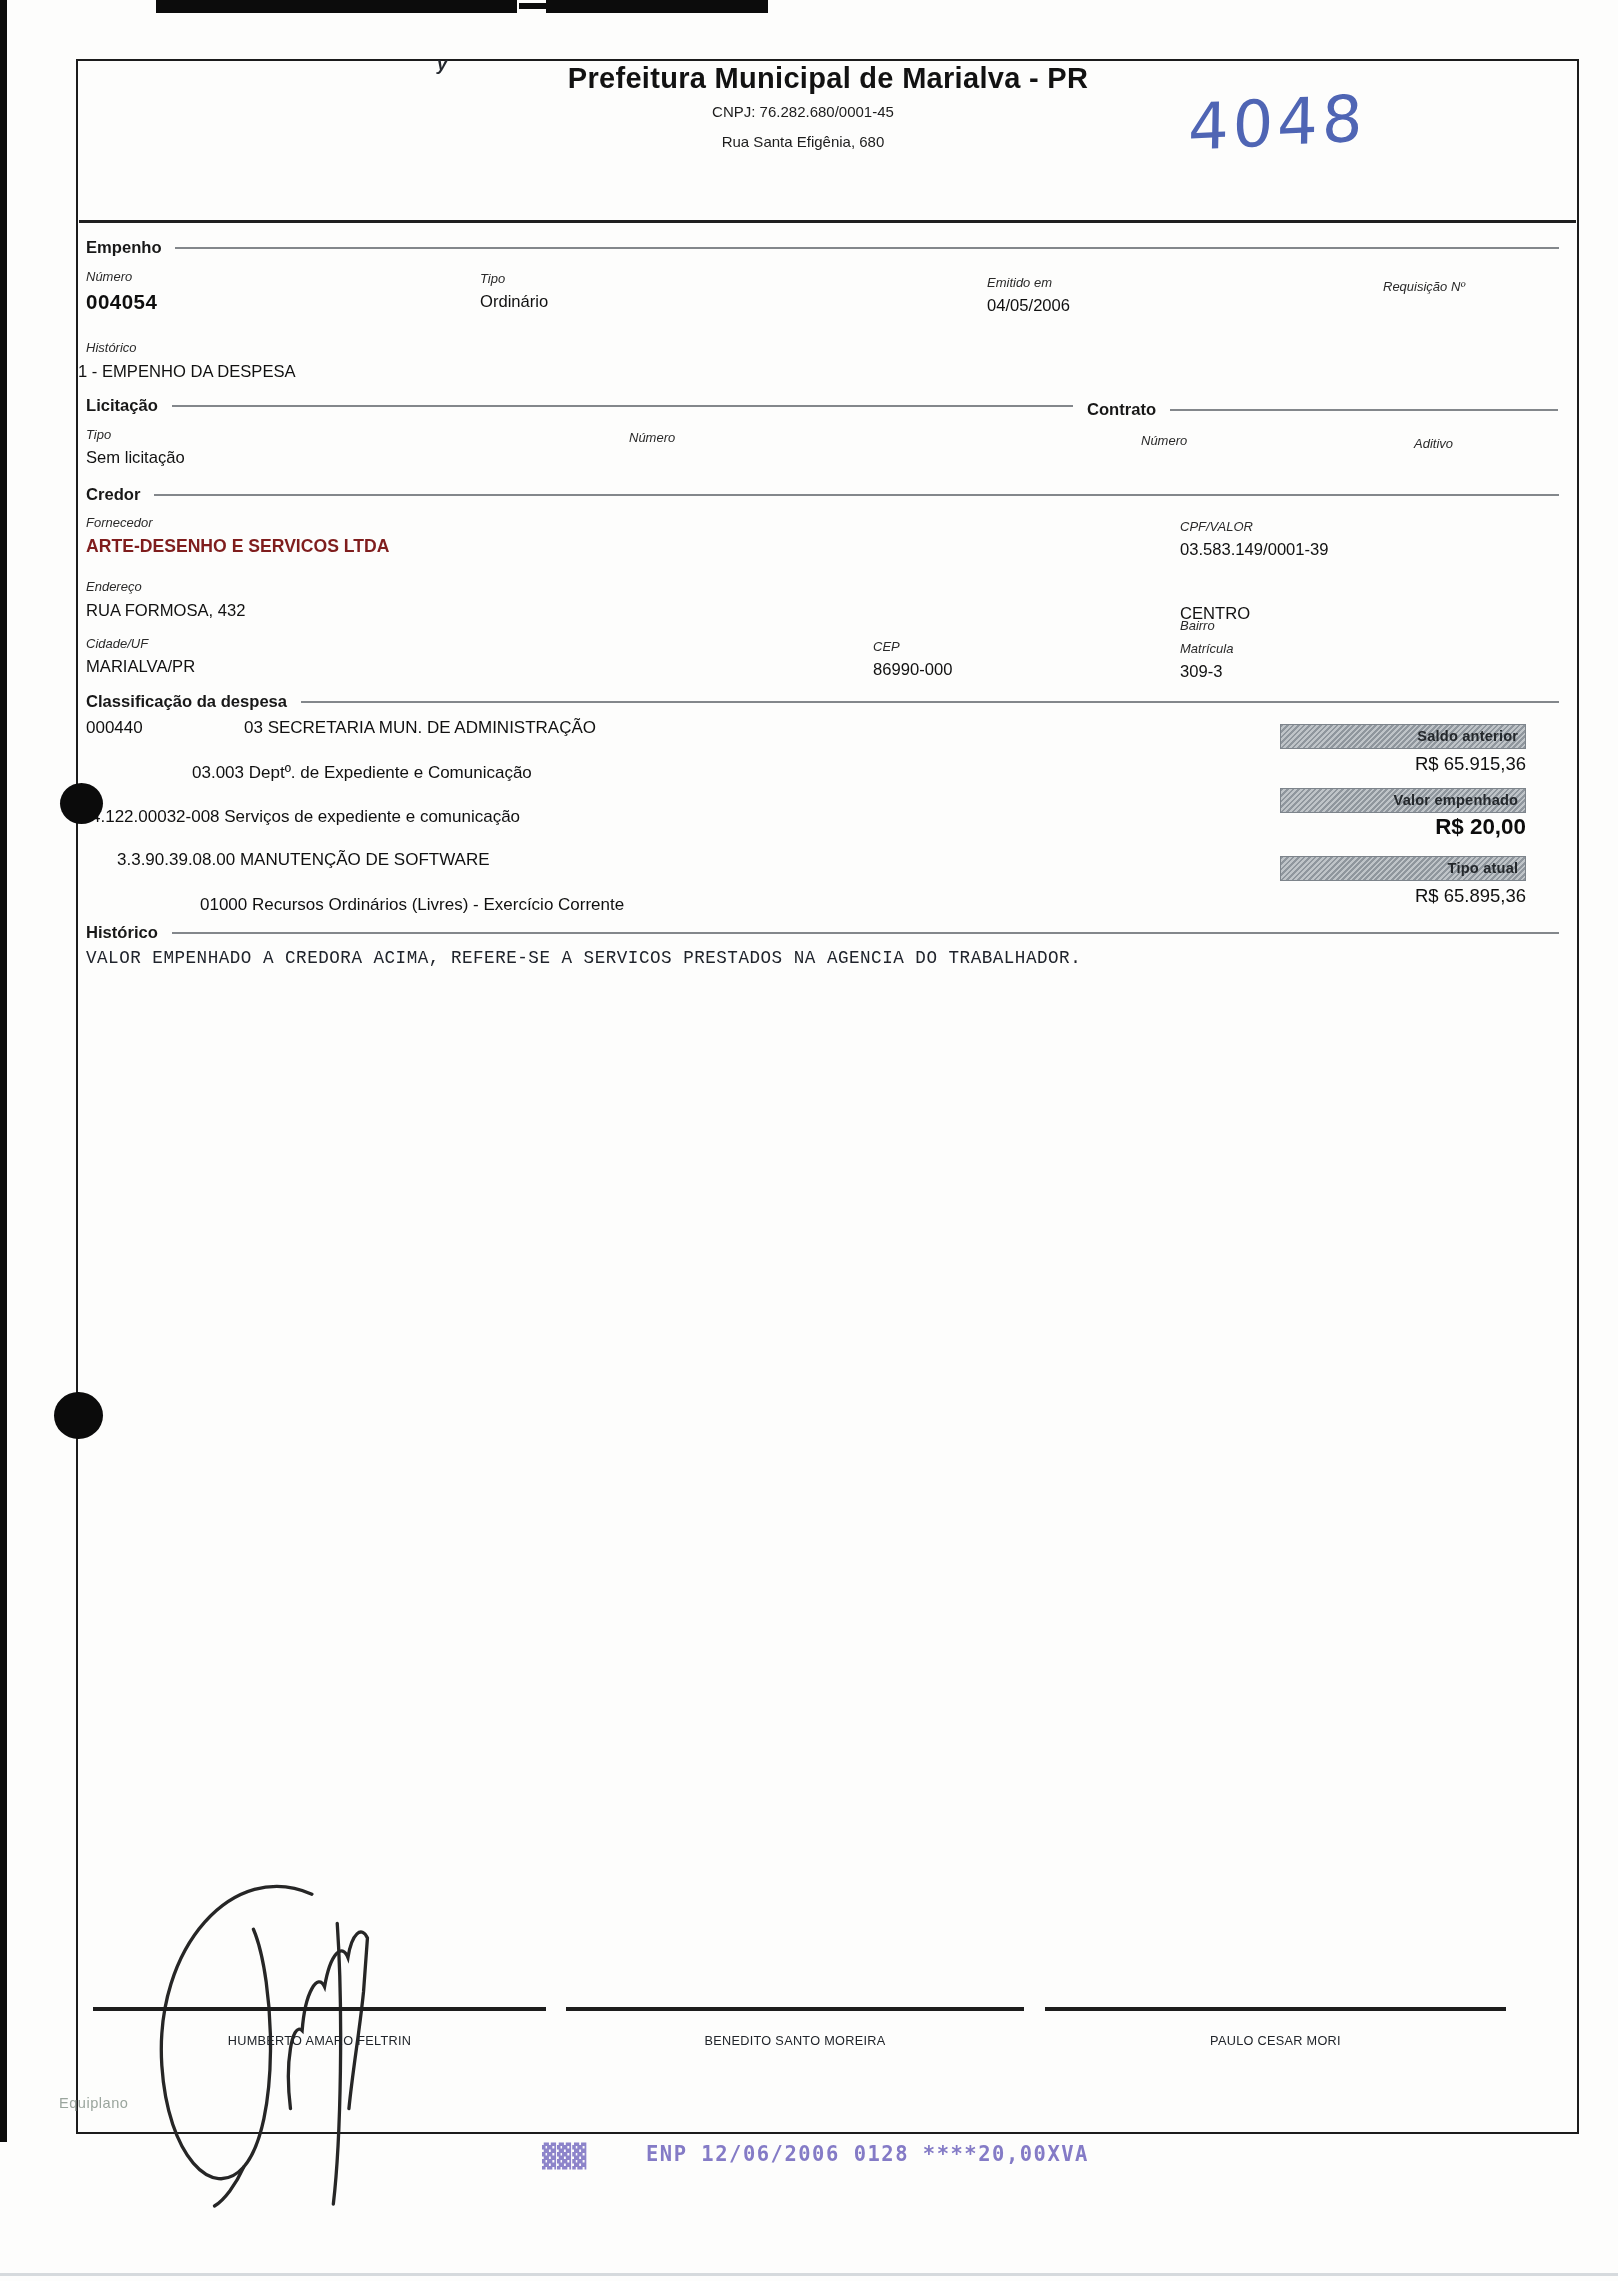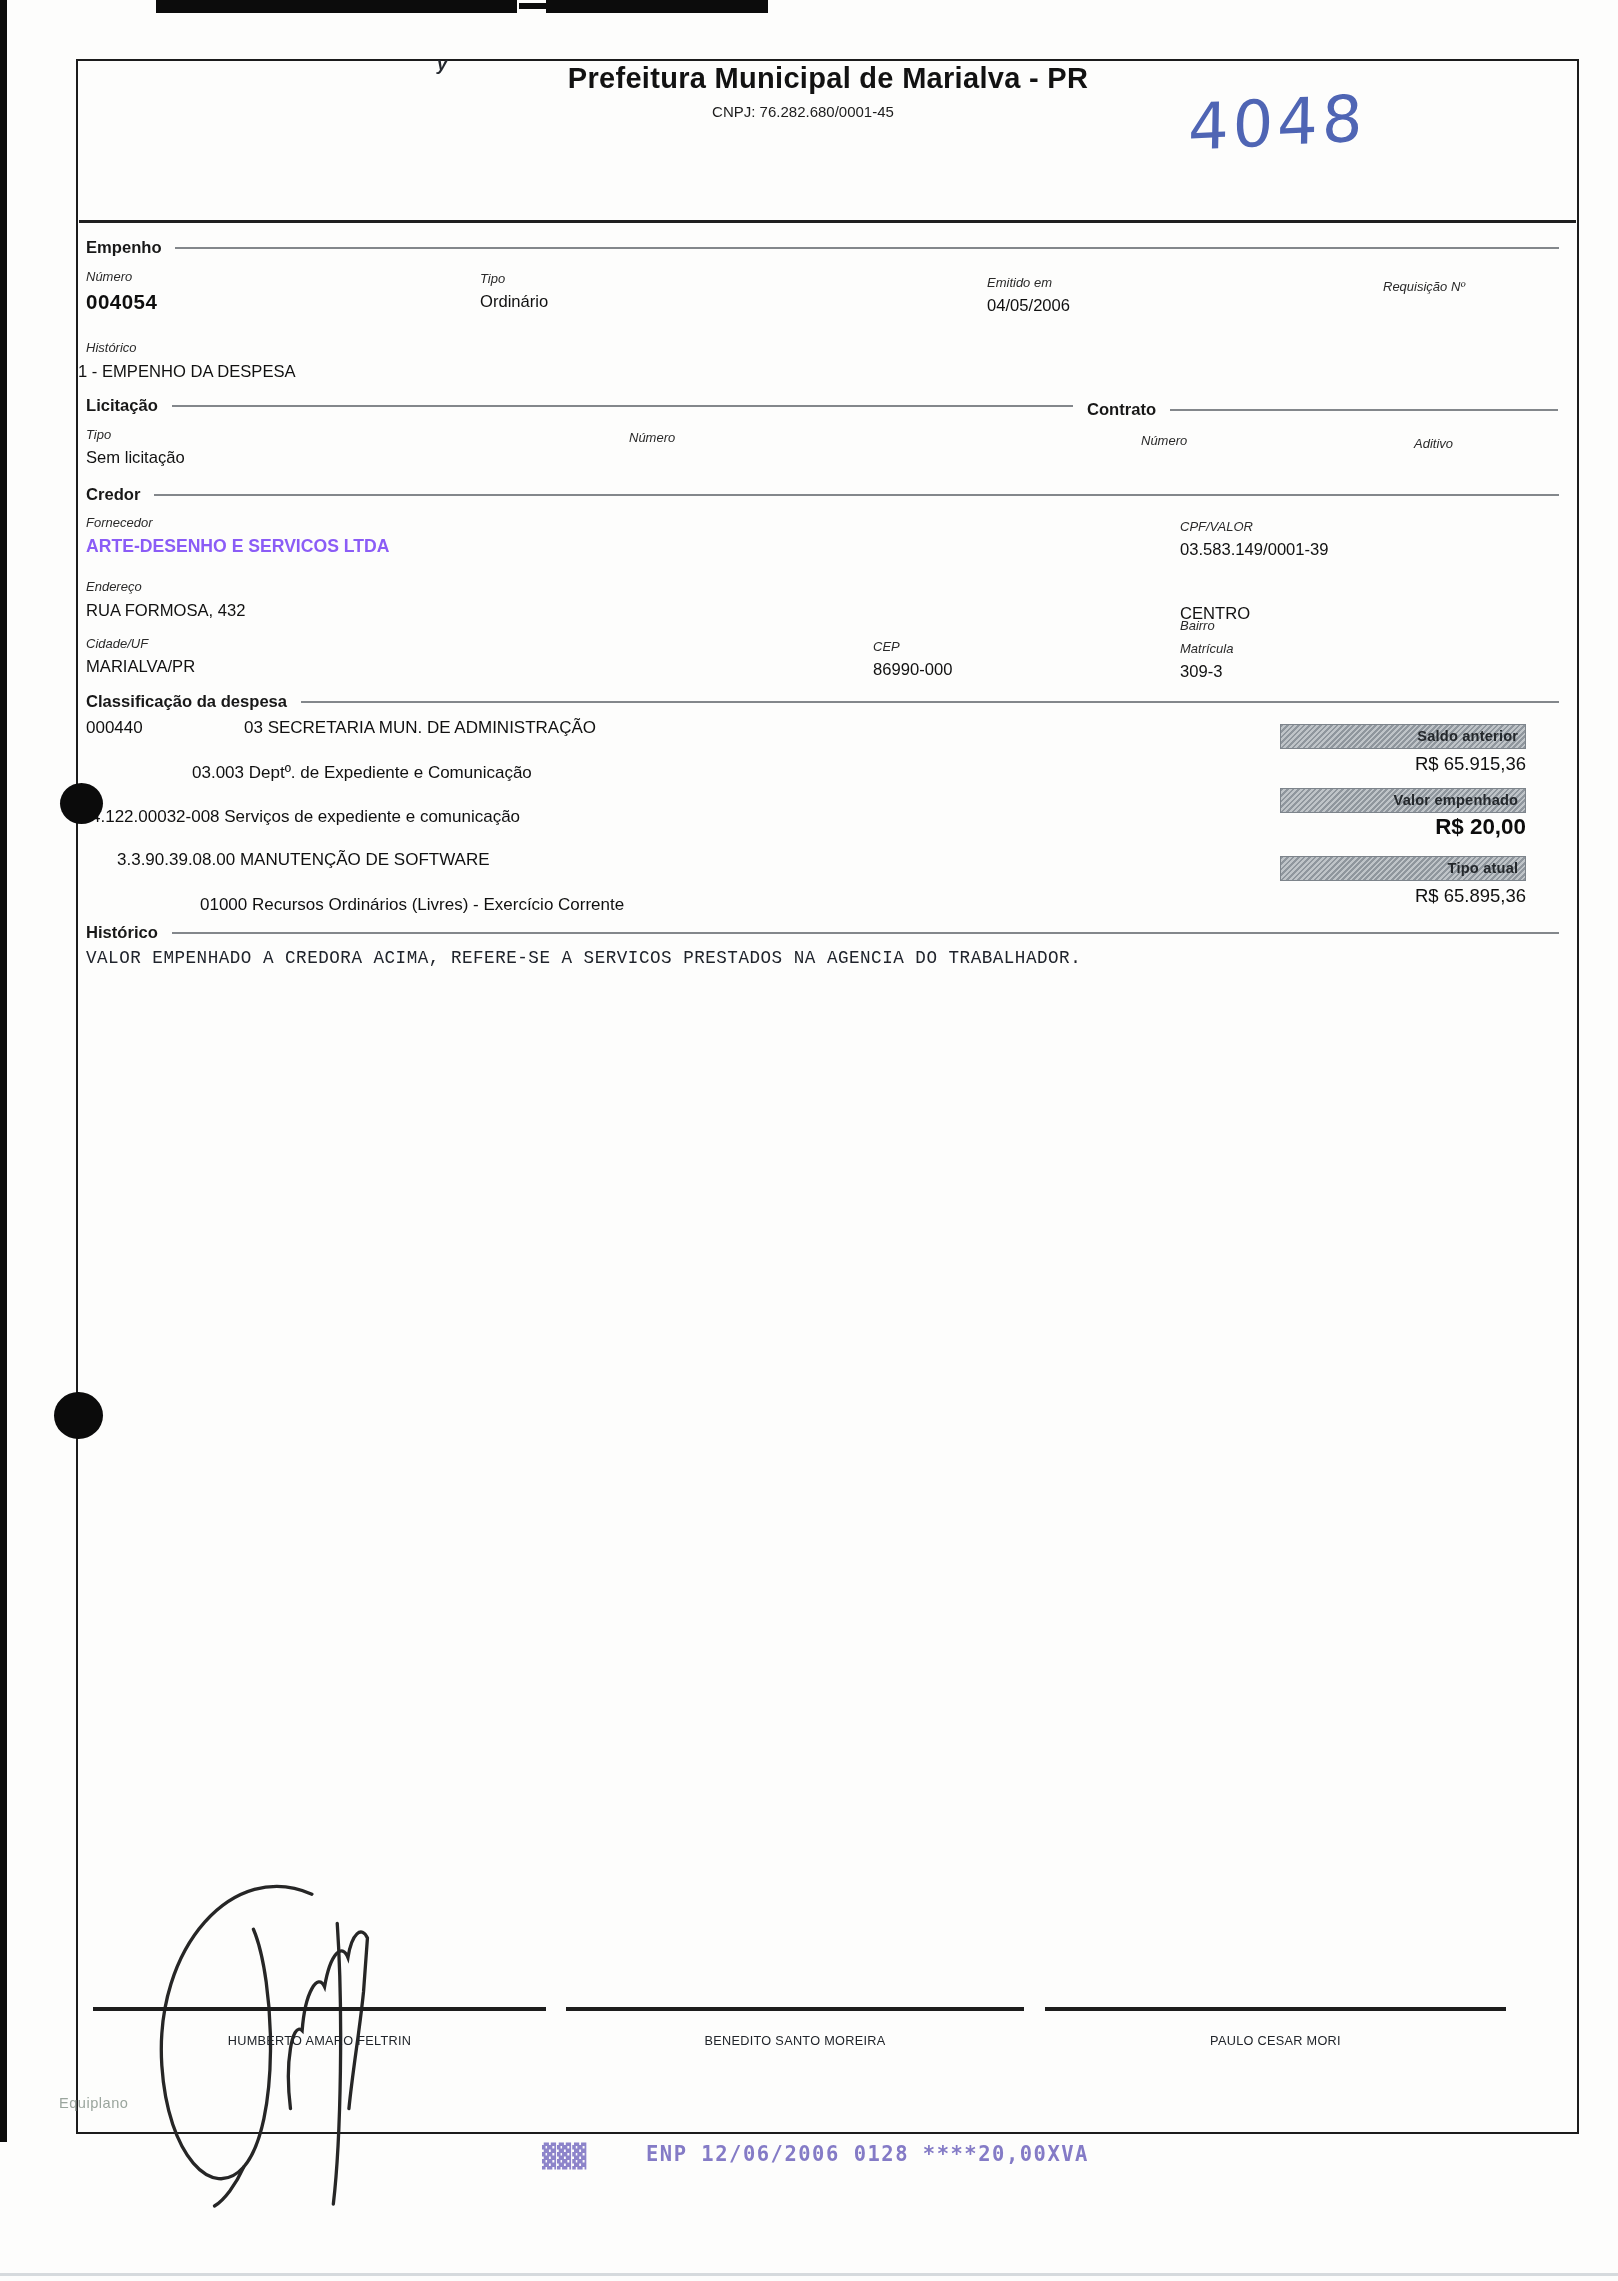--- a/index.html
+++ b/index.html
@@ -21,21 +21,21 @@
   .h-nota  { position:absolute; left:77px; top:172px; width:1502px; text-align:center; font-size:23.4px; font-weight:bold; color:#121212; }
   .h-rule  { position:absolute; left:79px; top:220px; width:1497px; height:2.9px; background:#1f1f1f; }
   
   .sec-row { position:absolute; display:flex; align-items:center; }
   .sec { font-size:16.6px; font-weight:bold; color:#181818; white-space:nowrap; }
   .sec-rule { flex:1; height:0; border-top:2px solid #5a5f66; margin-left:13.7px; opacity:.75; }
   
   .lbl { position:absolute; font-size:13px; font-style:italic; color:#2a2a2a; white-space:nowrap; }
   .val { position:absolute; font-size:16.6px; color:#111; white-space:nowrap; }
   .val-big { position:absolute; font-size:20.5px; font-weight:bold; color:#0e0e0e; letter-spacing:0.5px; white-space:nowrap; }
-  .val-bold { position:absolute; font-size:17.6px; font-weight:bold; color:#8b5cf6; white-space:nowrap; }
+  .val-bold { position:absolute; font-size:17.6px; font-weight:bold; color:#7f1d1d; white-space:nowrap; }
   .cls-line { position:absolute; font-size:17px; color:#101010; white-space:nowrap; }
   
   .saldo-box {
     position:absolute; left:1280px; width:246px; height:25px;
     background:repeating-linear-gradient(135deg,#8f969d 0px,#8f969d 2px,#bfc4c8 2px,#bfc4c8 3.9px);
     border:1px solid #7d848b;
     text-align:right; padding-right:6.8px; line-height:23.4px;
     font-size:14.6px; color:#23272b; font-weight:bold; letter-spacing:0.2px;
   }
   .saldo-val { position:absolute; width:246px; left:1280px; text-align:right; font-size:18.5px; color:#101010; }
@@ -64,20 +64,21 @@
   <div class="top-bar" style="left:156px; top:0; width:361px; height:12.7px;"></div>
   <div class="top-bar" style="left:519px; top:2.9px; width:27px; height:5.9px;"></div>
   <div class="top-bar" style="left:546px; top:0; width:222px; height:12.7px;"></div>
   <div class="bottom-edge"></div>
 
   <div class="doc-border"></div>
   <div class="pen-mark">y</div>
 
   <div class="h-title">Prefeitura Municipal de Marialva - PR</div>
   <div class="h-sub" style="top:103px;">CNPJ: 76.282.680/0001-45</div>
+  <div class="h-sub" style="top:133px;">Rua Santa Efigênia, 680</div>
   <div class="h-rule"></div>
   <div class="handwritten">4048</div>
 
   <div class="sec-row" style="left:86px; top:238px; width:1473px;">
     <span class="sec">Empenho</span>
     <span class="sec-rule"></span>
   </div>
   <span class="lbl" style="left:86px; top:269px;">Número</span>
   <span class="lbl" style="left:480px; top:271px;">Tipo</span>
   <span class="lbl" style="left:987px; top:275px;">Emitido em</span>

